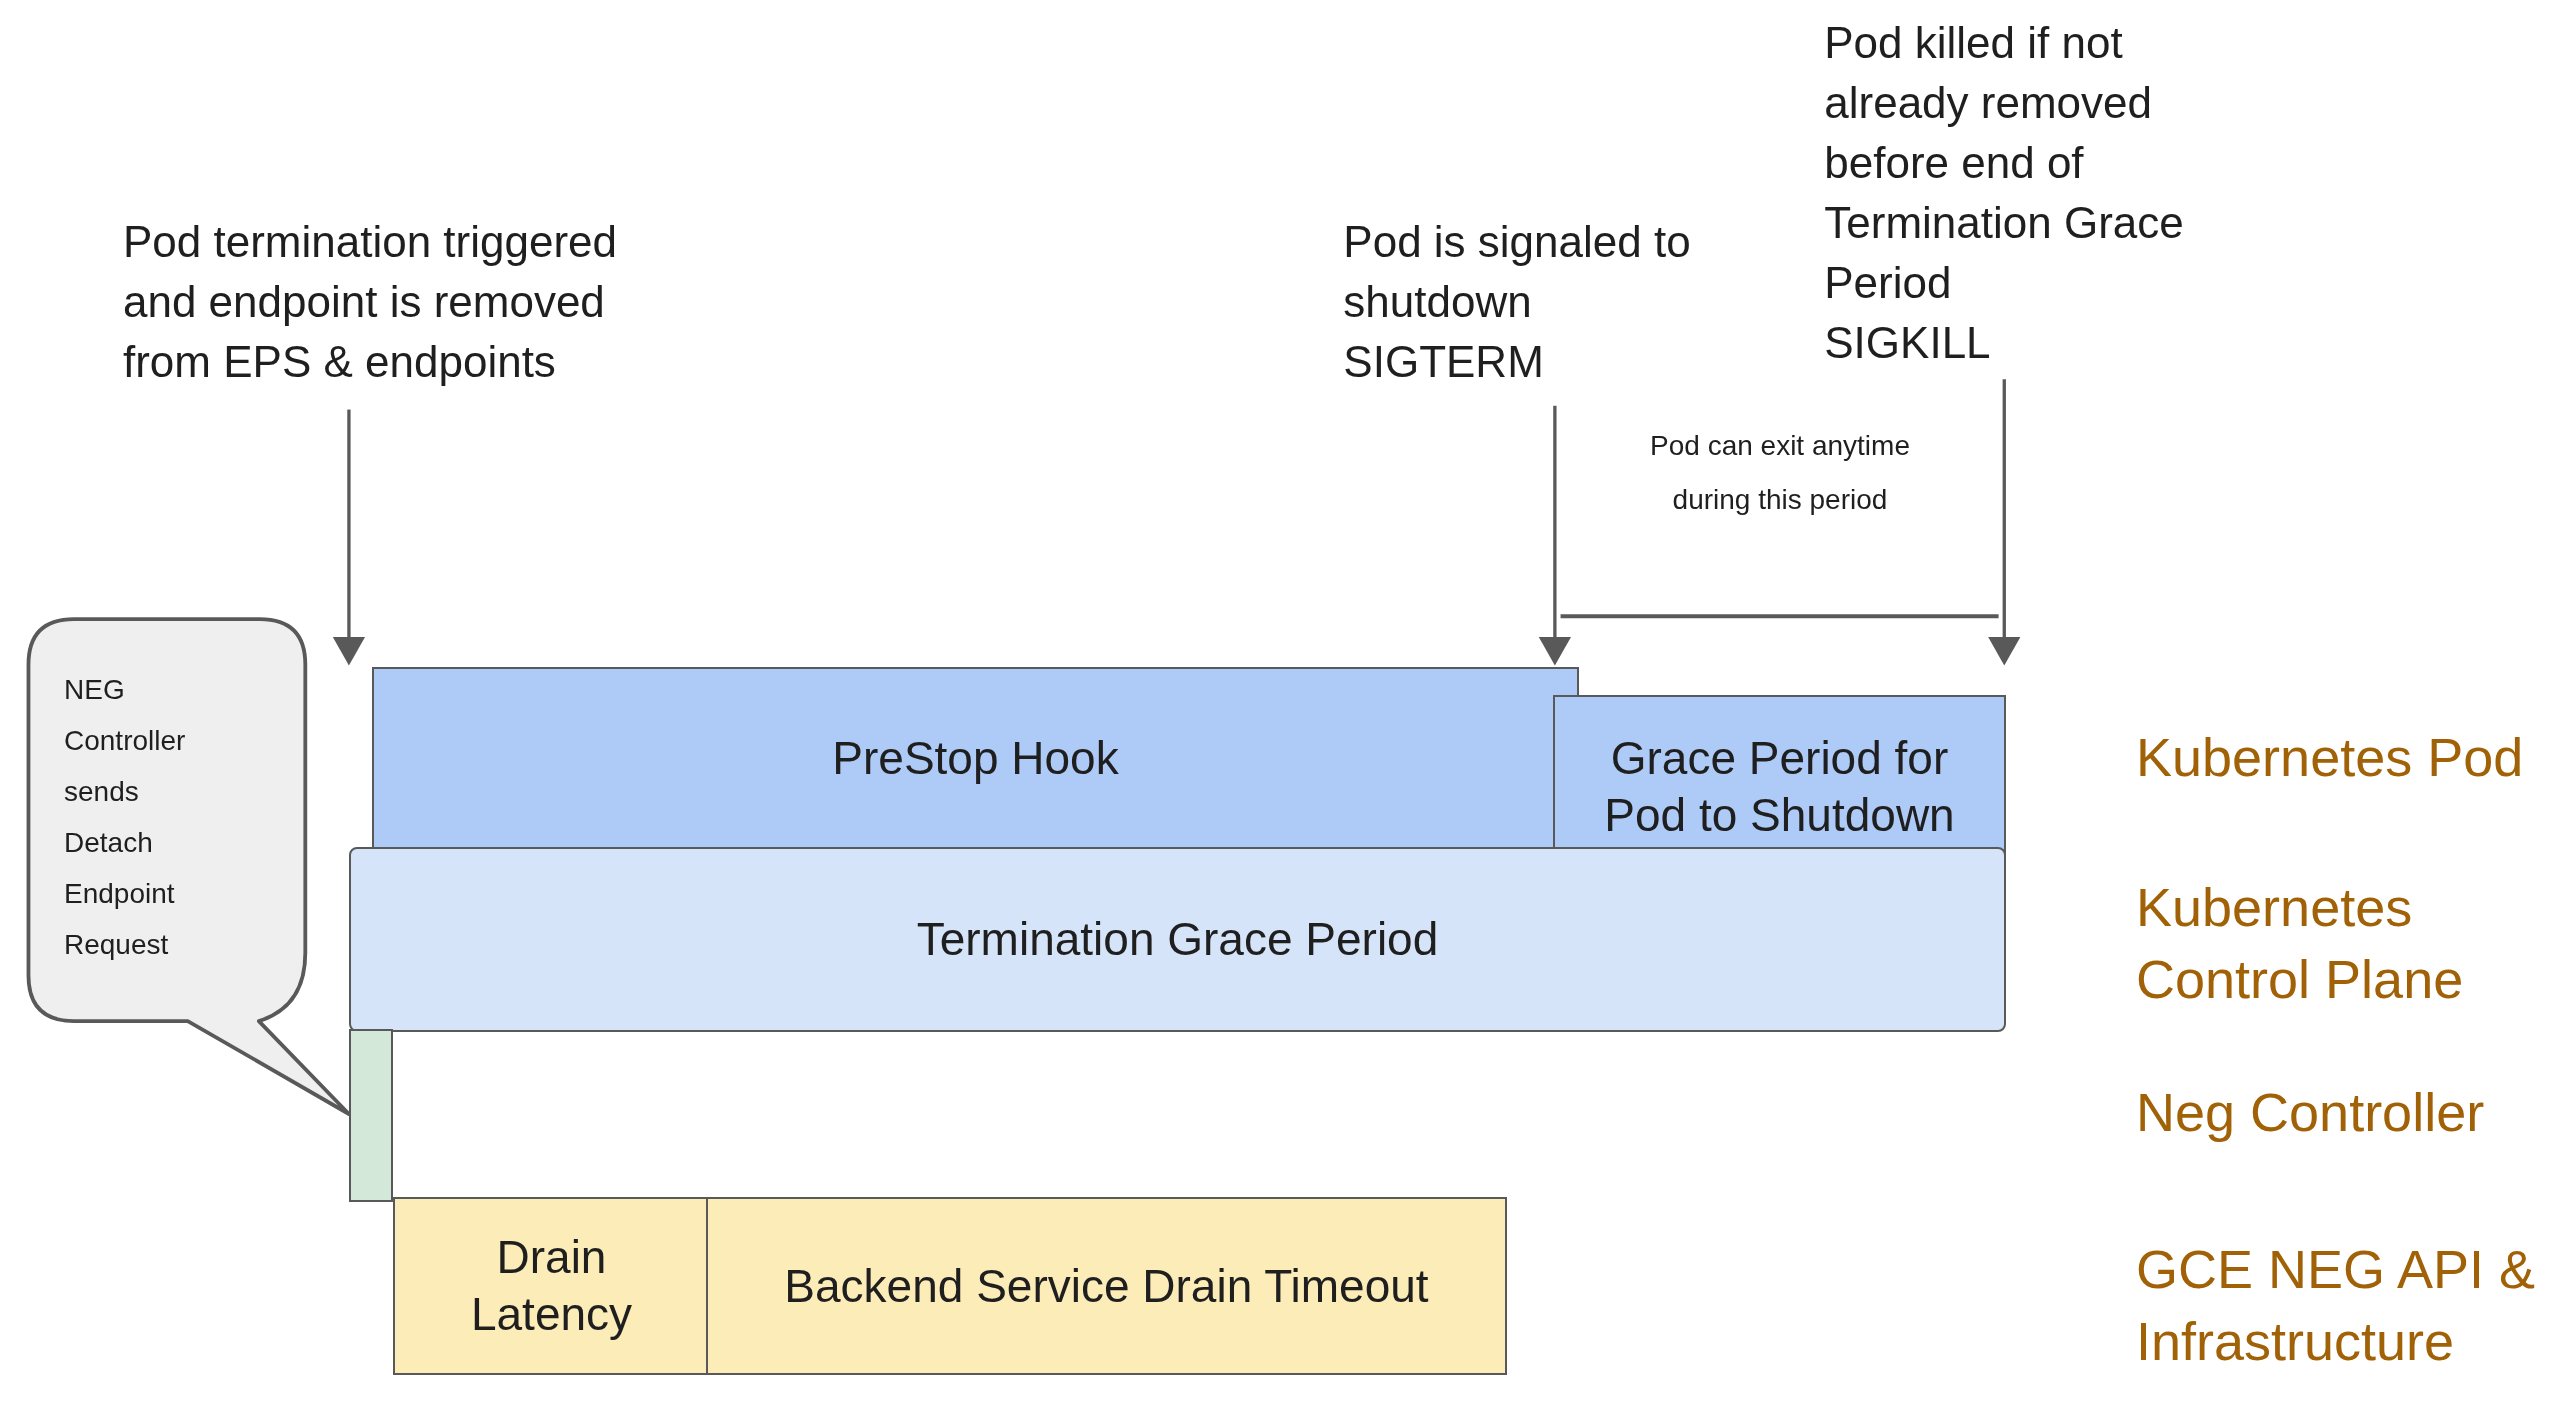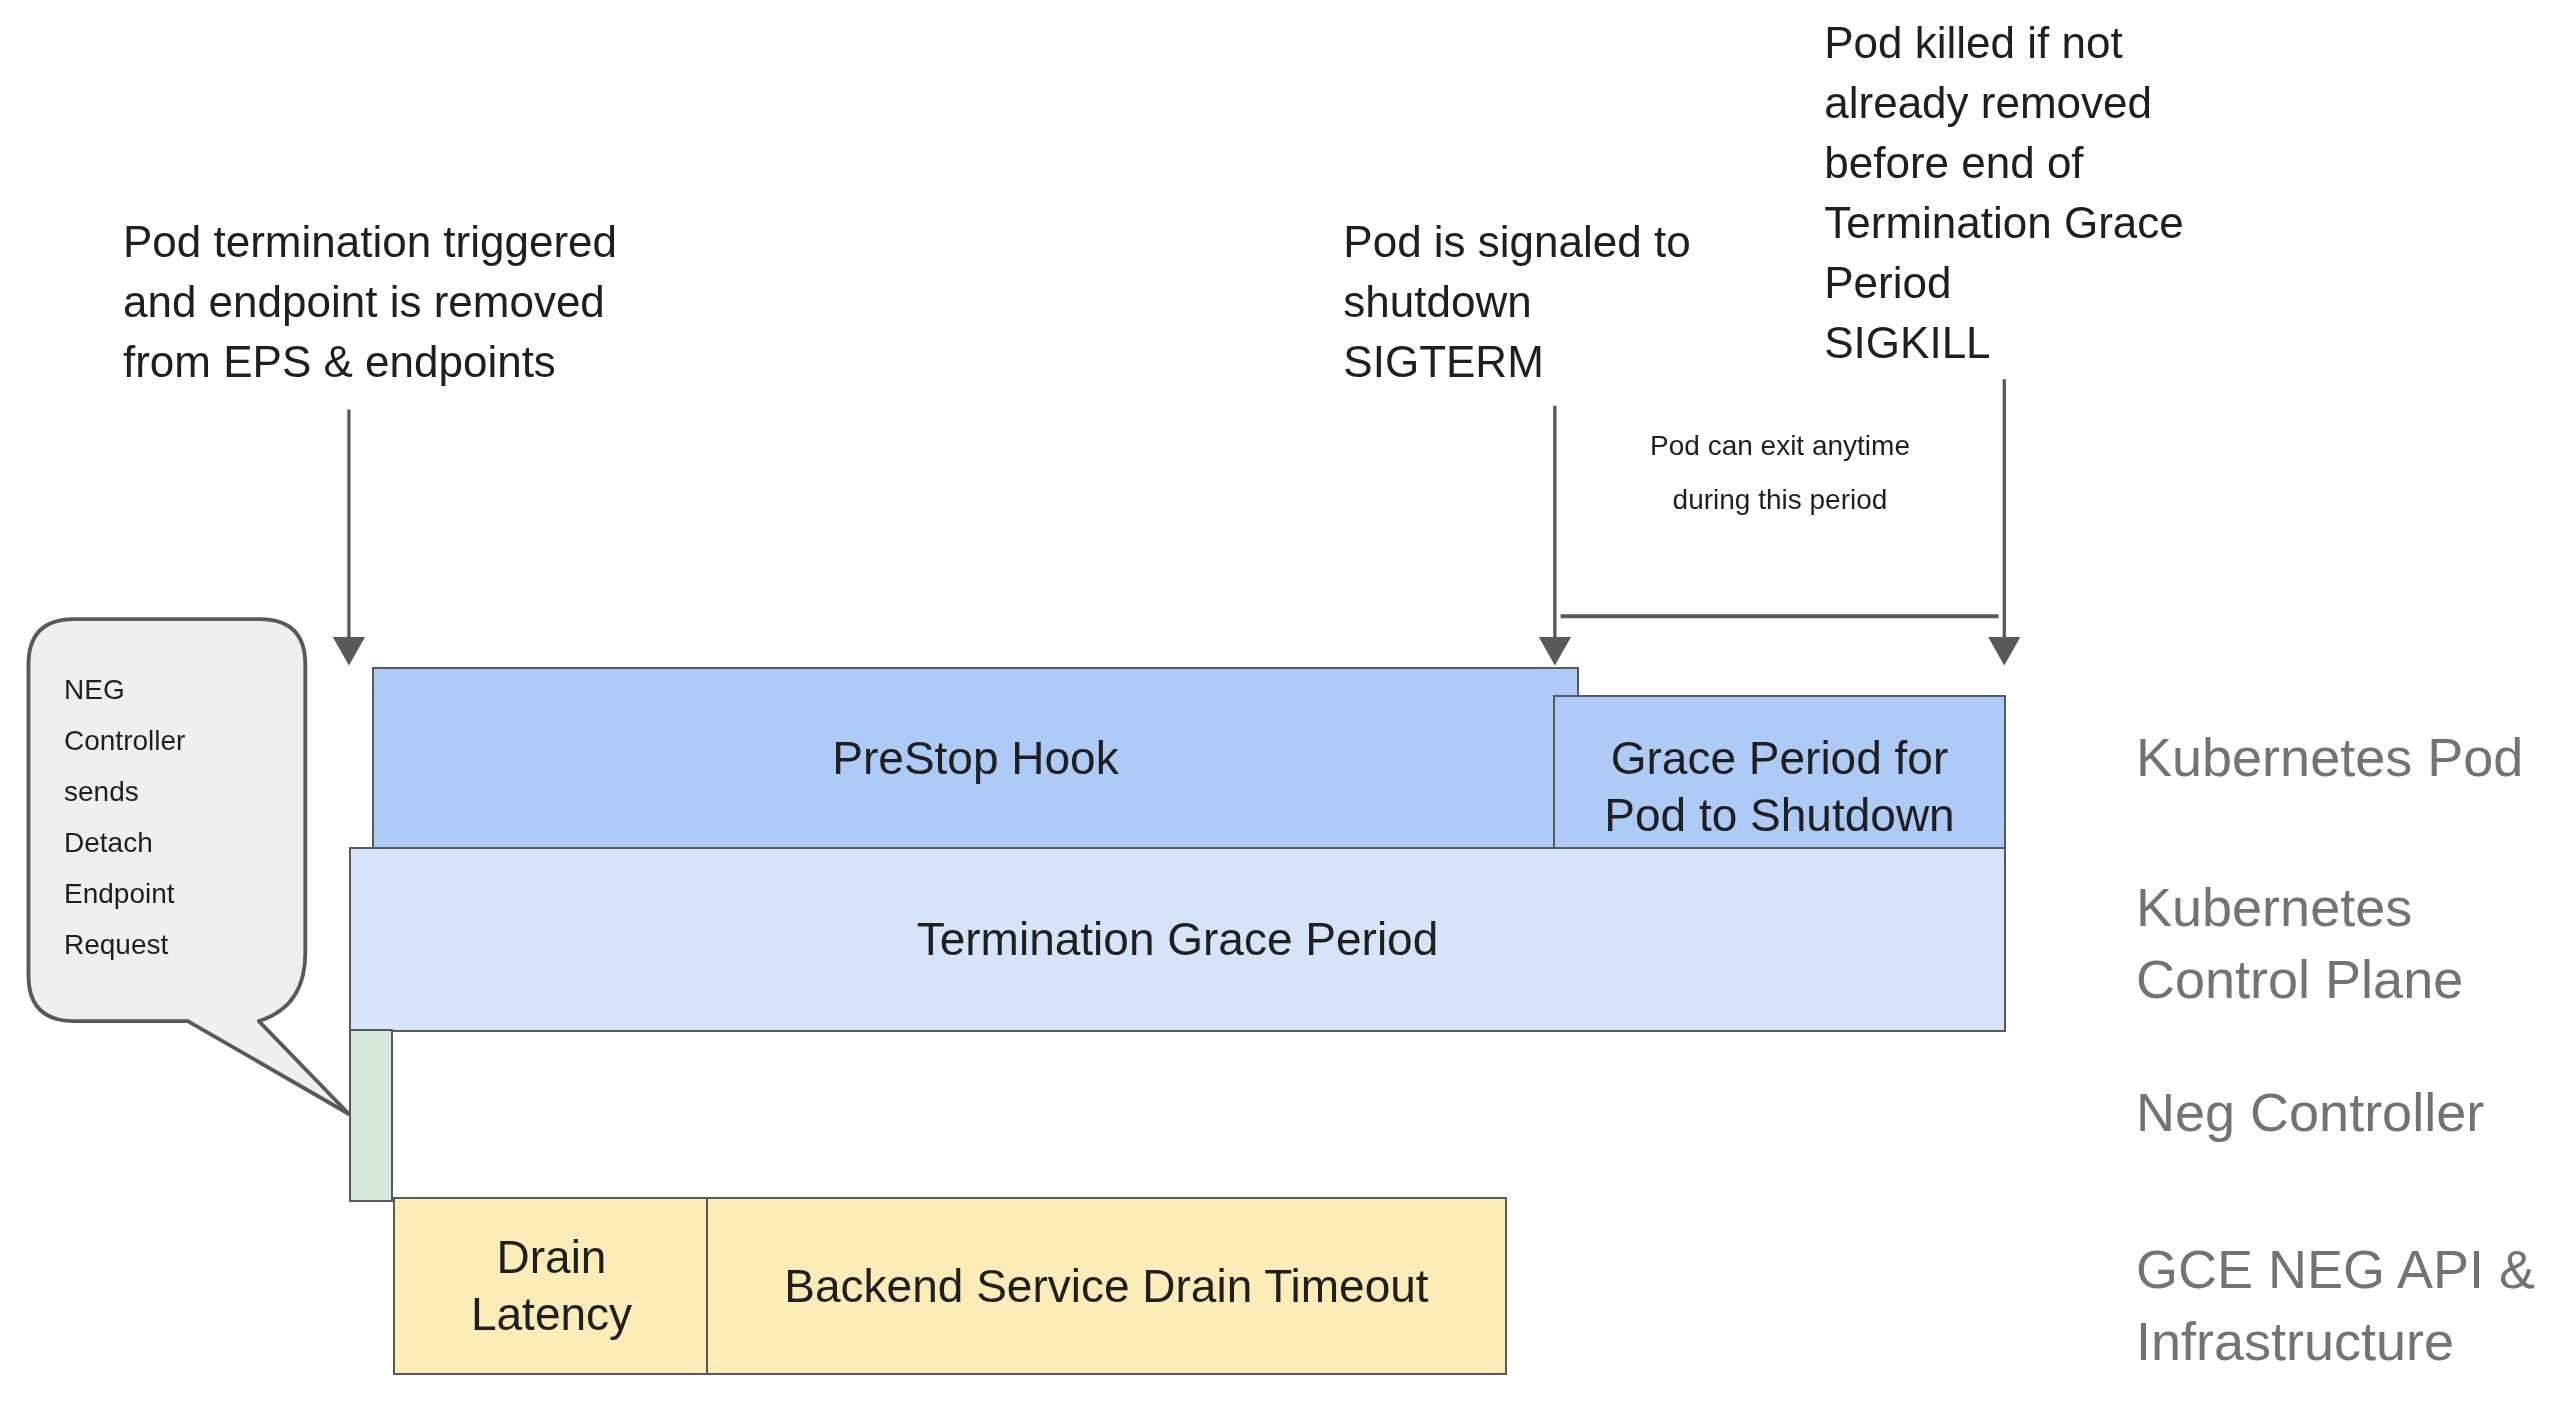--- a/index.html
+++ b/index.html
@@ -20,21 +20,21 @@
   .bar{
     position:absolute;box-sizing:border-box;border:2.8px solid #595959;
     display:flex;flex-direction:column;align-items:center;justify-content:center;
     text-align:center;font-size:46px;line-height:57px;color:#1f1f1f;
   }
   .bar-blue{background:#aecaf7;}
   .bar-lightblue{background:#d6e4fa;}
   .bar-green{background:#d4e8d9;}
   .bar-yellow{background:#fcecb8;}
   .lane{
-    position:absolute;font-size:54px;line-height:72px;color:#737373;white-space:nowrap;
+    position:absolute;font-size:54px;line-height:72px;color:#a16207;white-space:nowrap;
   }
   .bubble-text{
     position:absolute;left:64px;top:664px;font-size:28px;line-height:51px;
     color:#1f1f1f;text-align:left;white-space:nowrap;
   }
 </style>
 </head>
 <body>
 
 <div id="canvas">
@@ -92,21 +92,21 @@
 
   <div class="bar bar-blue" style="left:335px;top:667px;width:1207px;height:183px;margin-left:37px;">
     <div>PreStop Hook</div>
   </div>
 
   <div class="bar bar-blue" style="left:1553px;top:667px;width:453px;height:183px;margin-top:28px;">
     <div>Grace Period for</div>
     <div>Pod to Shutdown</div>
   </div>
 
-  <div class="bar bar-lightblue" style="left:349px;top:847px;width:1657px;height:185px;">
+  <div class="bar bar-lightblue" style="left:349px;top:847px;width:1657px;height:185px;border-radius:8px;">
     <div>Termination Grace Period</div>
   </div>
 
   <div class="bar bar-green" style="left:349px;top:1029px;width:44px;height:173px;"></div>
 
   <div class="bar bar-yellow" style="left:393px;top:1197px;width:317px;height:178px;">
     <div>Drain</div>
     <div>Latency</div>
   </div>
 

